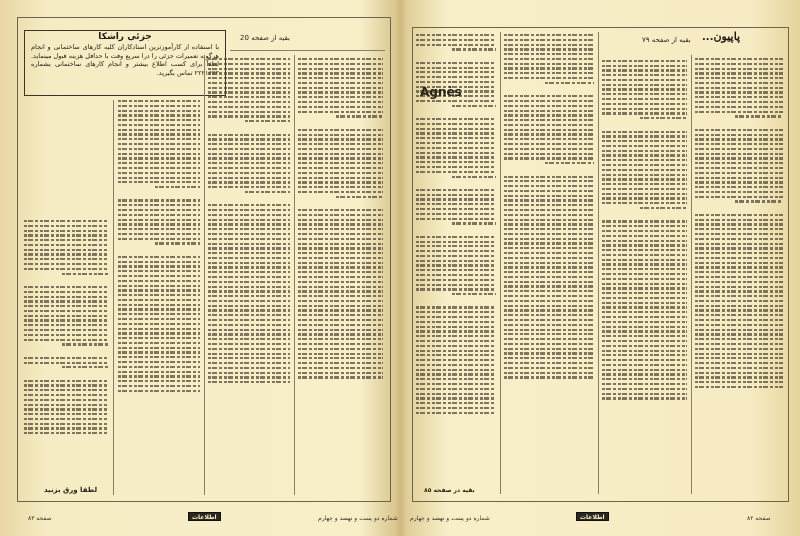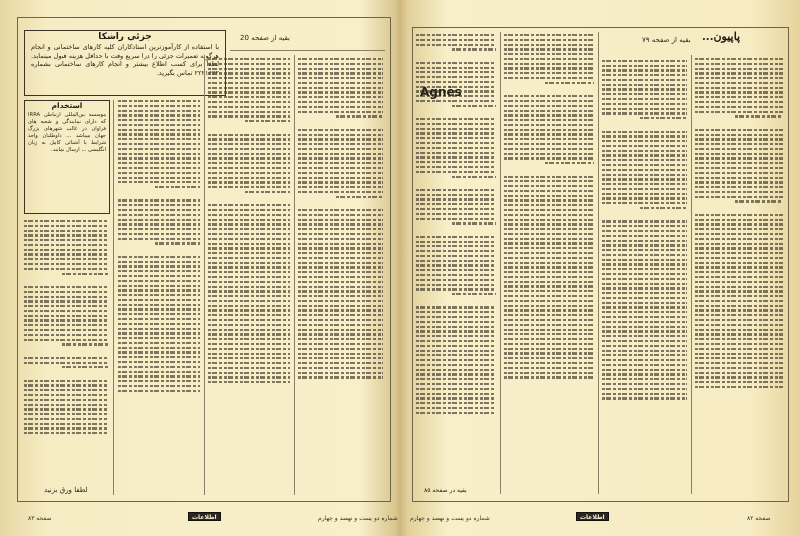--- a/index.html
+++ b/index.html
@@ -19,39 +19,35 @@
   .title{position:absolute;direction:rtl;font-weight:bold;color:#1f1a12;font-family:"DejaVu Serif",serif;}
   .cont{position:absolute;direction:rtl;font-size:7px;color:#2d271c;}
   .box{position:absolute;border:1.3px solid #3a3327;direction:rtl;}
   .box .bh{font-weight:bold;text-align:center;font-size:9px;color:#221d14;}
   .box .bt{font-size:6.5px;line-height:8.5px;color:#2b251a;padding:2px 6px;text-align:justify;}
   .footer-item{position:absolute;font-size:6px;color:#3a3327;direction:rtl;}
   .logo{position:absolute;background:#2c271e;color:#f6ecc4;font-size:6px;font-weight:bold;padding:0 3px;letter-spacing:1px;border:1px solid #111;}
   .vrule{position:absolute;width:1px;background:#8a7f66;}
   .hrule{position:absolute;height:1px;background:#8a7f66;}
   .latin{position:absolute;font-size:12px;font-weight:bold;color:#2a2419;}
-  .tail{position:absolute;direction:rtl;font-size:7px;font-weight:normal;color:#2a2419;}
+  .tail{position:absolute;direction:rtl;font-size:7px;font-weight:bold;color:#2a2419;}
 </style>
 </head>
 <body>
 
 <div class="spread">
 
   <div class="page left">
     <div class="frame"></div>
 
     <div class="box" style="left:24px;top:30px;width:200px;height:64px;">
       <div class="bh">جزئی راشکا</div>
       <div class="bt">با استفاده از کارآموزترین استادکاران کلیه کارهای ساختمانی و انجام هرگونه تعمیرات جزئی را درا سریع وقت با حداقل هزینه قبول مینماید. لطفاً برای کسب اطلاع بیشتر و انجام کارهای ساختمانی بشماره ۲۲۲۱۶۲۲ تماس بگیرید.</div>
     </div>
 
-    <div class="box" style="left:24px;top:100px;width:84px;height:112px;">
-      <div class="bh" style="font-size:7.5px">استخدام</div>
-      <div class="bt" style="font-size:5.2px;line-height:7px;padding:1px 3px;">موسسه بین‌المللی ارتباطی IRRA که دارای نمایندگی و شعبه های فراوان در غالب شهرهای بزرگ جهان میباشد ... داوطلبان واجد شرایط با آشنائی کامل به زبان انگلیسی ... ارسال نمایند.</div>
-    </div>
 
     <div class="vrule" style="left:113px;top:100px;height:395px;"></div>
 
     <div class="col" style="left:24px;top:220px;width:84px;height:265px;">
       <div class="lines">
         <div class="ln"></div>
           <div class="ln"></div>
           <div class="ln"></div>
           <div class="ln"></div>
           <div class="ln"></div>

